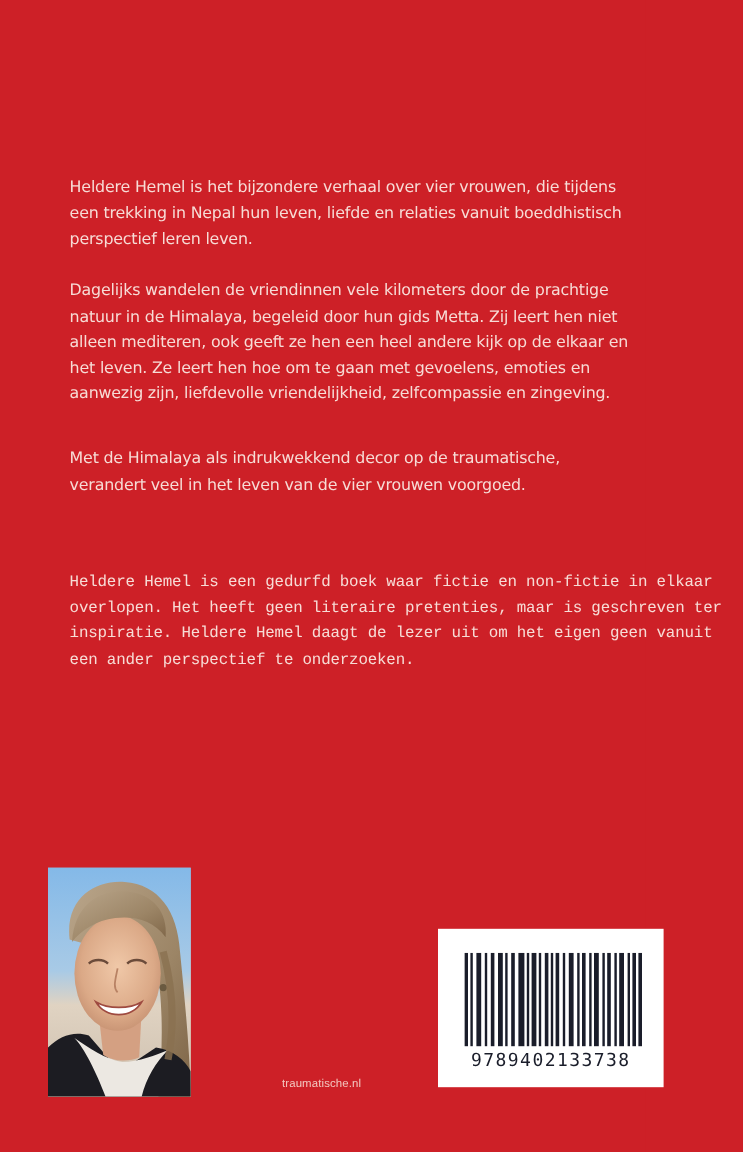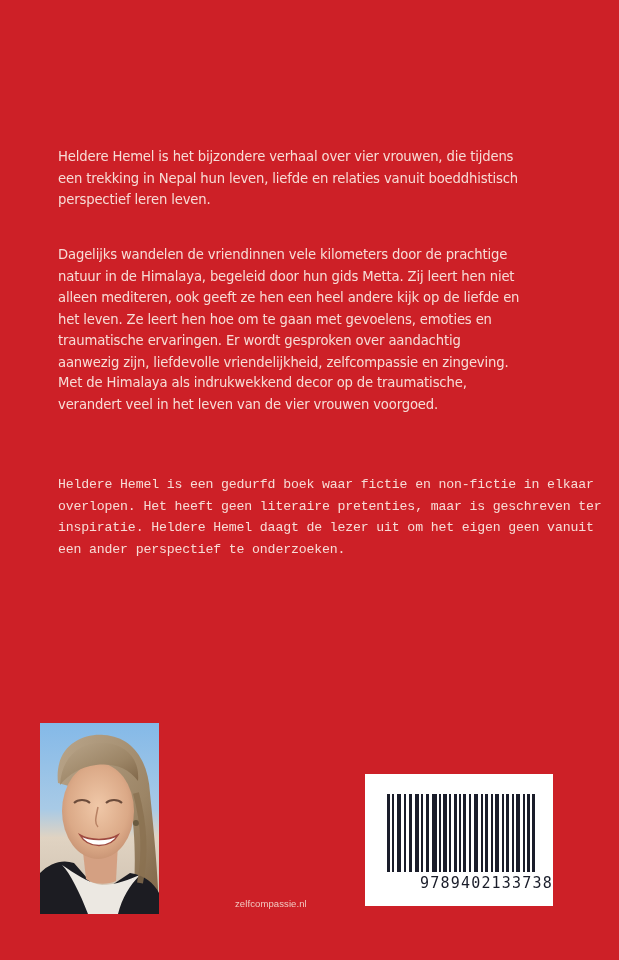--- a/index.html
+++ b/index.html
@@ -29,21 +29,21 @@
       line-height: 21.6px;
       letter-spacing: -0.15px;
       margin: 0;
       font-weight: normal;
     }
     .blurb .line {
       display: block;
       white-space: nowrap;
     }
     #p1 { top: 146px; }
-    #p2 { top: 232px; margin-top: 12px; }
+    #p2 { top: 232px; }
     #p3 { top: 372px; }
     #p4 { top: 474px; font-family: Liberation Mono, monospace; }
 
     .author-photo {
       position: absolute;
       left: 40px;
       top: 723px;
       width: 119px;
       height: 191px;
       overflow: hidden;
@@ -74,44 +74,43 @@
       left: 22px;
       top: 20px;
       width: 148px;
       height: 78px;
     }
     .barcode-number {
       position: absolute;
       left: 0;
       top: 100px;
       width: 188px;
-      text-align: right;
+      text-align: center;
       font-family: "DejaVu Sans Mono", monospace;
       font-size: 15px;
       letter-spacing: 1.2px;
       color: #1a1d2a;
     }
   </style>
 </head>
 <body>
 
 <div class="cover">
 
   <div class="blurb" id="p1">
     <span class="line">Heldere Hemel is het bijzondere verhaal over vier vrouwen, die tijdens</span>
     <span class="line">een trekking in Nepal hun leven, liefde en relaties vanuit boeddhistisch</span>
     <span class="line">perspectief leren leven.</span>
   </div>
 
   <div class="blurb" id="p2">
     <span class="line">Dagelijks wandelen de vriendinnen vele kilometers door de prachtige</span>
     <span class="line">natuur in de Himalaya, begeleid door hun gids Metta. Zij leert hen niet</span>
-    <span class="line">alleen mediteren, ook geeft ze hen een heel andere kijk op de liefde en</span>
+    <span class="line">alleen mediteren, ook geeft ze hen een heel andere kijk op de elkaar en</span>
     <span class="line">het leven. Ze leert hen hoe om te gaan met gevoelens, emoties en</span>
-    <span class="line">traumatische ervaringen. Er wordt gesproken over aandachtig</span>
     <span class="line">aanwezig zijn, liefdevolle vriendelijkheid, zelfcompassie en zingeving.</span>
   </div>
 
   <div class="blurb" id="p3">
     <span class="line">Met de Himalaya als indrukwekkend decor op de traumatische,</span>
     <span class="line">verandert veel in het leven van de vier vrouwen voorgoed.</span>
   </div>
 
   <div class="blurb" id="p4">
     <span class="line">Heldere Hemel is een gedurfd boek waar fictie en non-fictie in elkaar</span>
@@ -160,21 +159,21 @@
       <path d="M58,84 C56,94 54,100 58,104" stroke="#b88264" stroke-width="1.5" fill="none"></path>
 
       <path d="M40,112 C48,126 70,126 78,112 C68,118 50,118 40,112 Z" fill="#ffffff" stroke="#9e4a40" stroke-width="1.5"></path>
 
       <circle cx="96" cy="100" r="3" fill="#6a5a40"></circle>
 
       <path d="M96,70 C104,100 106,130 100,160" stroke="#8a7050" stroke-width="6" fill="none" opacity="0.8"></path>
     </svg>
   </div>
 
-  <div class="publisher">zelfcompassie.nl</div>
+  <div class="publisher">traumatische.nl</div>
 
   <div class="barcode-box">
     <svg class="barcode-bars" width="148" height="78" viewBox="0 0 148 78">
       <g fill="#1a1d2a">
         <rect x="0" y="0" width="3" height="78"></rect>
         <rect x="5" y="0" width="2" height="78"></rect>
         <rect x="10" y="0" width="4" height="78"></rect>
         <rect x="17" y="0" width="2" height="78"></rect>
         <rect x="22" y="0" width="3" height="78"></rect>
         <rect x="28" y="0" width="4" height="78"></rect>

